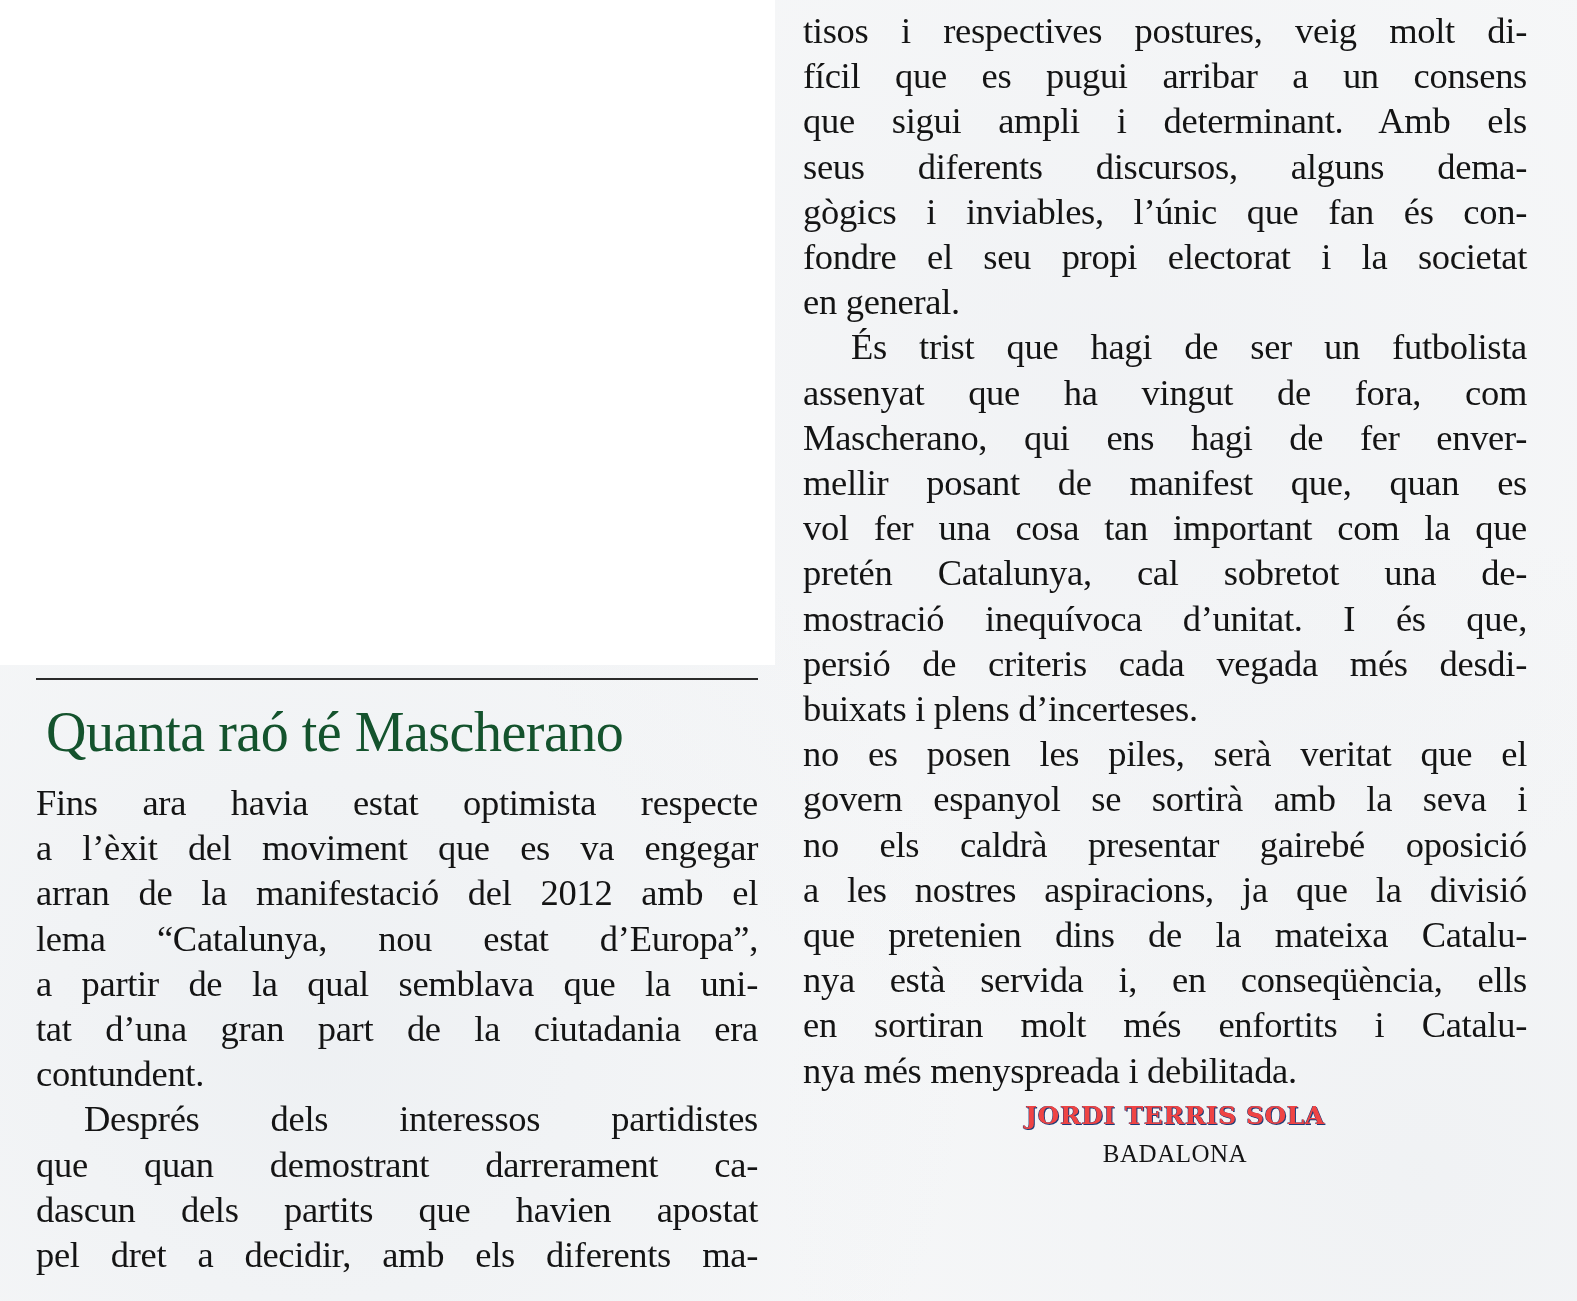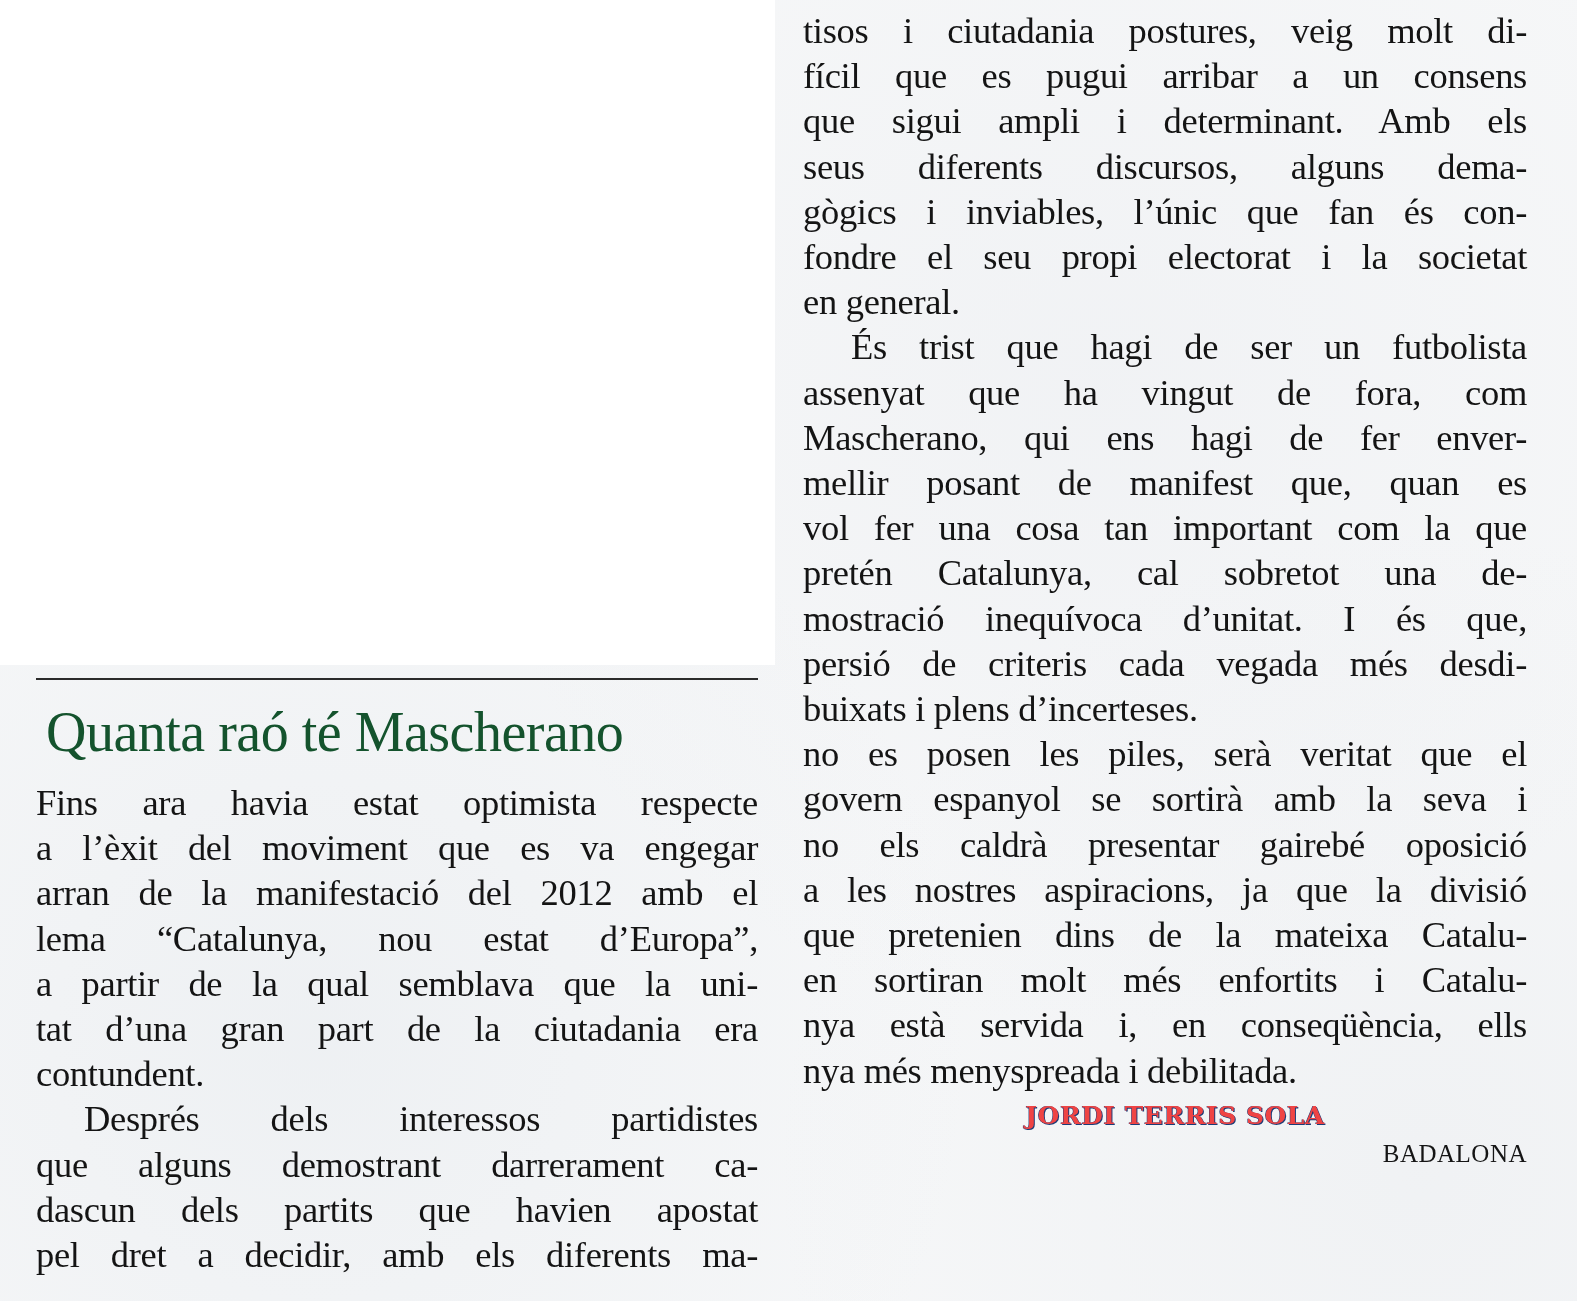--- a/index.html
+++ b/index.html
@@ -99,21 +99,20 @@
       margin-left: 20px;
     }
     .city {
       display: block;
       font-family: "Liberation Serif", "DejaVu Serif", serif;
       font-size: 25px;
       letter-spacing: 0.5px;
       margin-top: 10px;
       color: #151515;
       margin-left: 20px;
-      text-align: right;
     }
   </style>
 </head>
 <body>
 
 <div class="paper-noise"></div>
 <div class="blank-region"></div>
 
 <div class="left-col">
   <div class="rule"></div>
@@ -121,53 +120,53 @@
   <div class="col-text" id="left-lines">
       <p>
         <span class="line">Fins ara havia estat optimista respecte</span>
         <span class="line">a l’èxit del moviment que es va engegar</span>
         <span class="line">arran de la manifestació del 2012 amb el</span>
         <span class="line">lema “Catalunya, nou estat d’Europa”,</span>
         <span class="line">a partir de la qual semblava que la uni-</span>
         <span class="line">tat d’una gran part de la ciutadania era</span>
         <span class="line last">contundent.</span>
         <span class="line first-indent">Després dels interessos partidistes</span>
-        <span class="line">que alguns demostrant darrerament ca-</span>
+        <span class="line">que quan demostrant darrerament ca-</span>
         <span class="line">dascun dels partits que havien apostat</span>
         <span class="line">pel dret a decidir, amb els diferents ma-</span>
       </p>
     </div>
 </div>
 
 <div class="right-col">
   <div class="col-text" id="right-lines">
       <p>
-        <span class="line">tisos i ciutadania postures, veig molt di-</span>
+        <span class="line">tisos i respectives postures, veig molt di-</span>
         <span class="line">fícil que es pugui arribar a un consens</span>
         <span class="line">que sigui ampli i determinant. Amb els</span>
         <span class="line">seus diferents discursos, alguns dema-</span>
         <span class="line">gògics i inviables, l’únic que fan és con-</span>
         <span class="line">fondre el seu propi electorat i la societat</span>
         <span class="line last">en general.</span>
         <span class="line first-indent">És trist que hagi de ser un futbolista</span>
         <span class="line">assenyat que ha vingut de fora, com</span>
         <span class="line">Mascherano, qui ens hagi de fer enver-</span>
         <span class="line">mellir posant de manifest que, quan es</span>
         <span class="line">vol fer una cosa tan important com la que</span>
         <span class="line">pretén Catalunya, cal sobretot una de-</span>
         <span class="line">mostració inequívoca d’unitat. I és que,</span>
         <span class="line">persió de criteris cada vegada més desdi-</span>
         <span class="line last">buixats i plens d’incerteses.</span>
         <span class="line">no es posen les piles, serà veritat que el</span>
         <span class="line">govern espanyol se sortirà amb la seva i</span>
         <span class="line">no els caldrà presentar gairebé oposició</span>
         <span class="line">a les nostres aspiracions, ja que la divisió</span>
         <span class="line">que pretenien dins de la mateixa Catalu-</span>
+        <span class="line">nya està servida i, en conseqüència, ells</span>
         <span class="line">en sortiran molt més enfortits i Catalu-</span>
-        <span class="line">nya està servida i, en conseqüència, ells</span>
         <span class="line last">nya més menyspreada i debilitada.</span>
       </p>
     </div>
   <div class="byline">
     <span class="author">JORDI TERRIS SOLA</span>
     <span class="city">BADALONA</span>
   </div>
 </div>
 
 </body></html>

